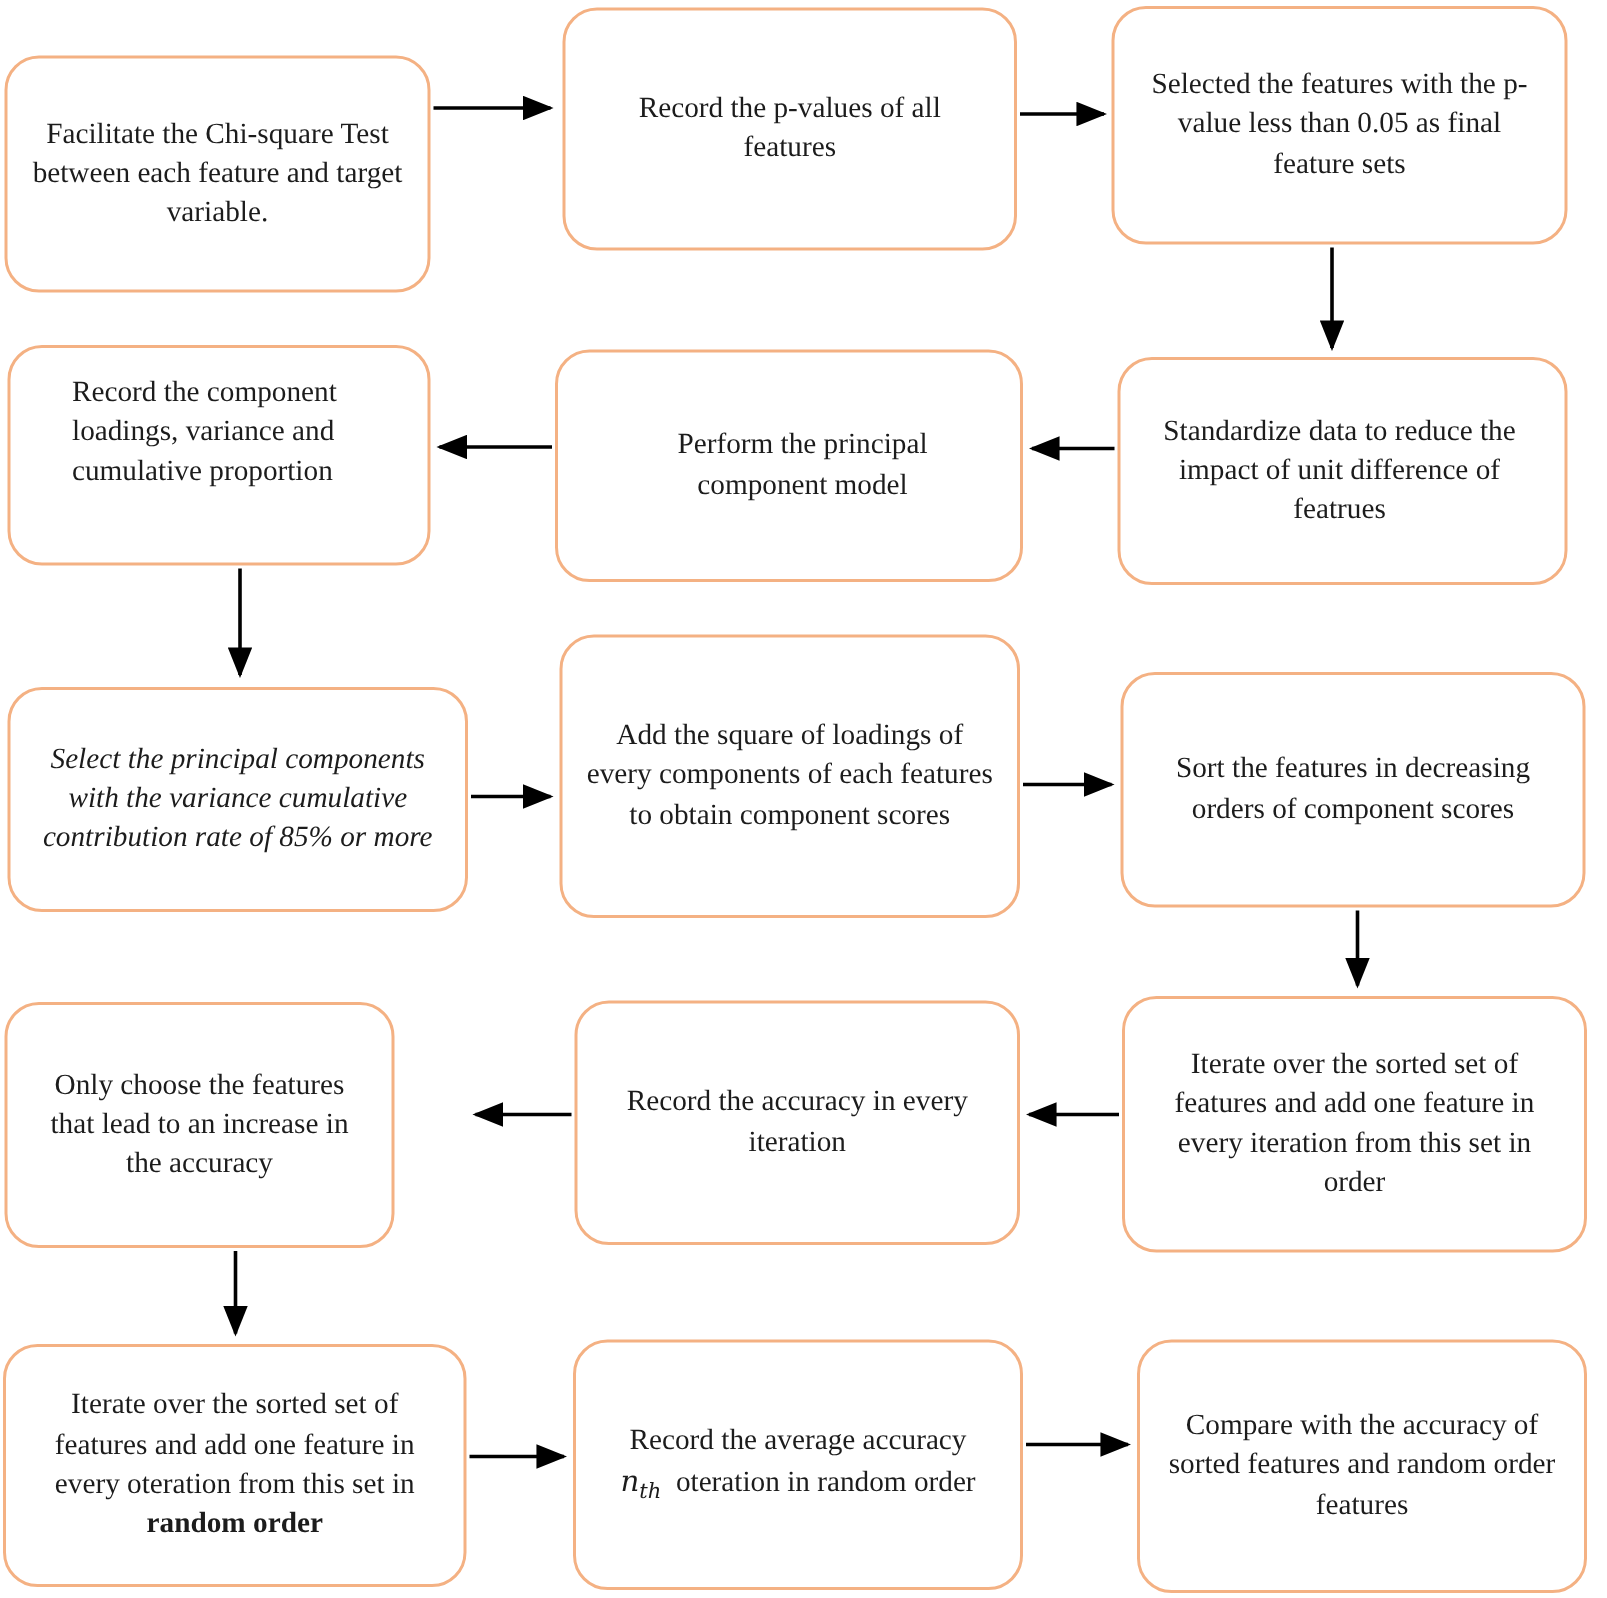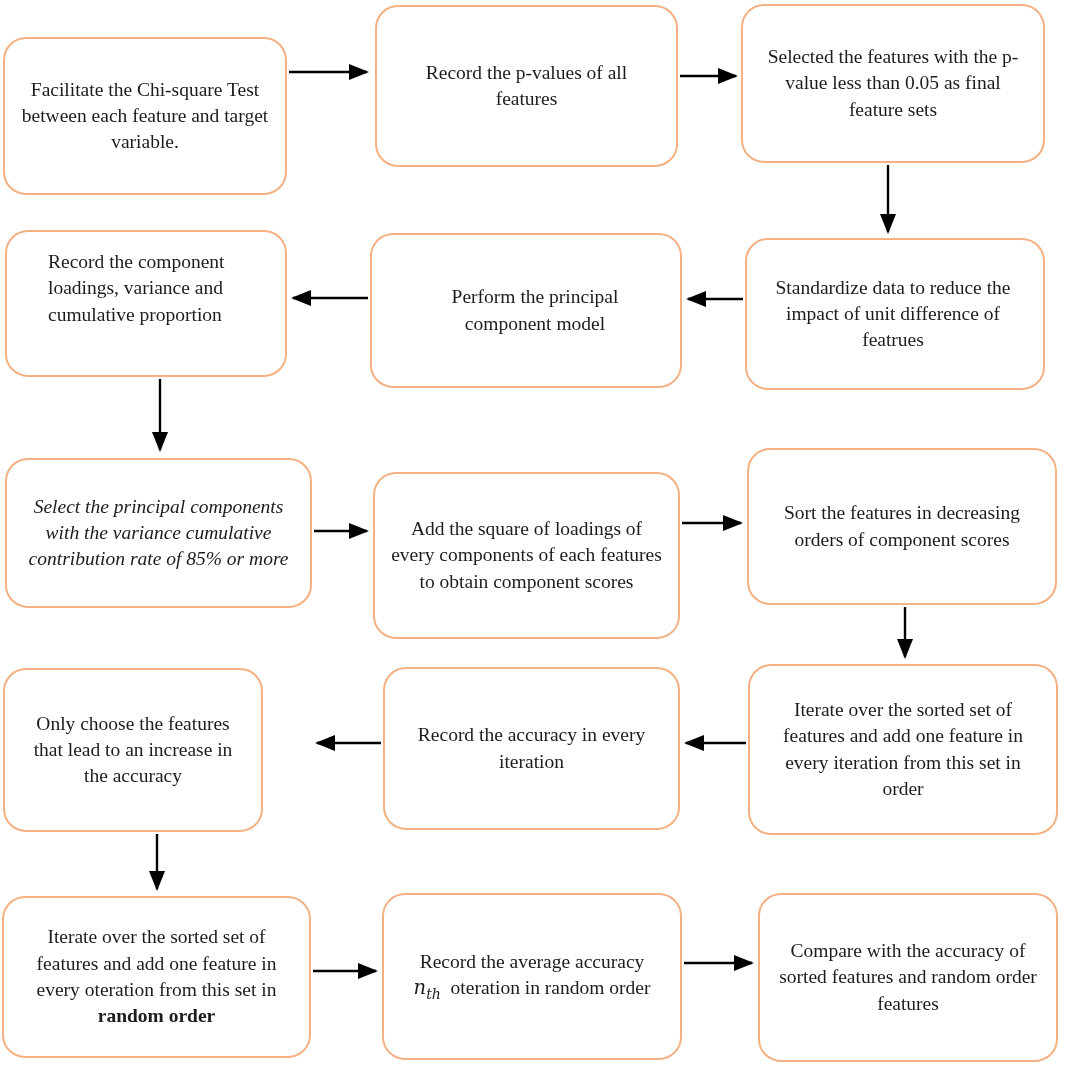--- a/index.html
+++ b/index.html
@@ -62,21 +62,21 @@
   b { font-weight: bold; }
 
   
   .b1  { left: 3px;   top: 5px;   width: 284px; height: 158px; margin-top: 32px; }
   .b2  { left: 375px; top: 5px;   width: 303px; height: 162px; }
   .b3  { left: 741px; top: 4px;   width: 304px; height: 159px; }
   .b4  { left: 745px; top: 238px; width: 300px; height: 152px; }
   .b5  { left: 370px; top: 233px; width: 312px; height: 155px; }
   .b6  { left: 5px;   top: 230px; width: 282px; height: 147px; }
   .b7  { left: 5px;   top: 458px; width: 307px; height: 150px; font-style: italic; }
-  .b8  { left: 373px; top: 472px; width: 307px; height: 167px; }
+  .b8  { left: 373px; top: 423px; width: 307px; height: 189px; }
   .b9  { left: 747px; top: 448px; width: 310px; height: 157px; }
   .b10 { left: 748px; top: 664px; width: 310px; height: 171px; }
   .b11 { left: 383px; top: 667px; width: 297px; height: 163px; }
   .b12 { left: 3px;   top: 668px; width: 260px; height: 164px; }
   .b13 { left: 2px;   top: 896px; width: 309px; height: 162px; }
   .b14 { left: 382px; top: 893px; width: 300px; height: 167px; }
   .b15 { left: 758px; top: 893px; width: 300px; height: 169px; }
 </style>
 </head>
 <body>

